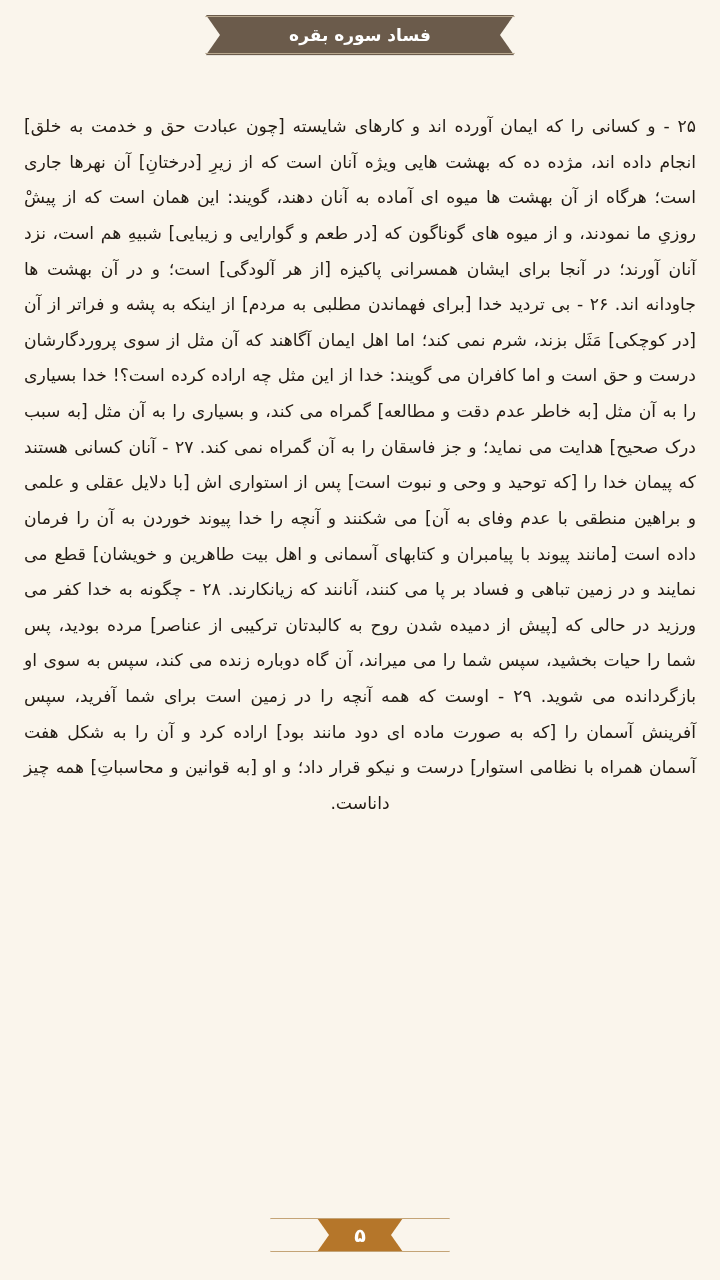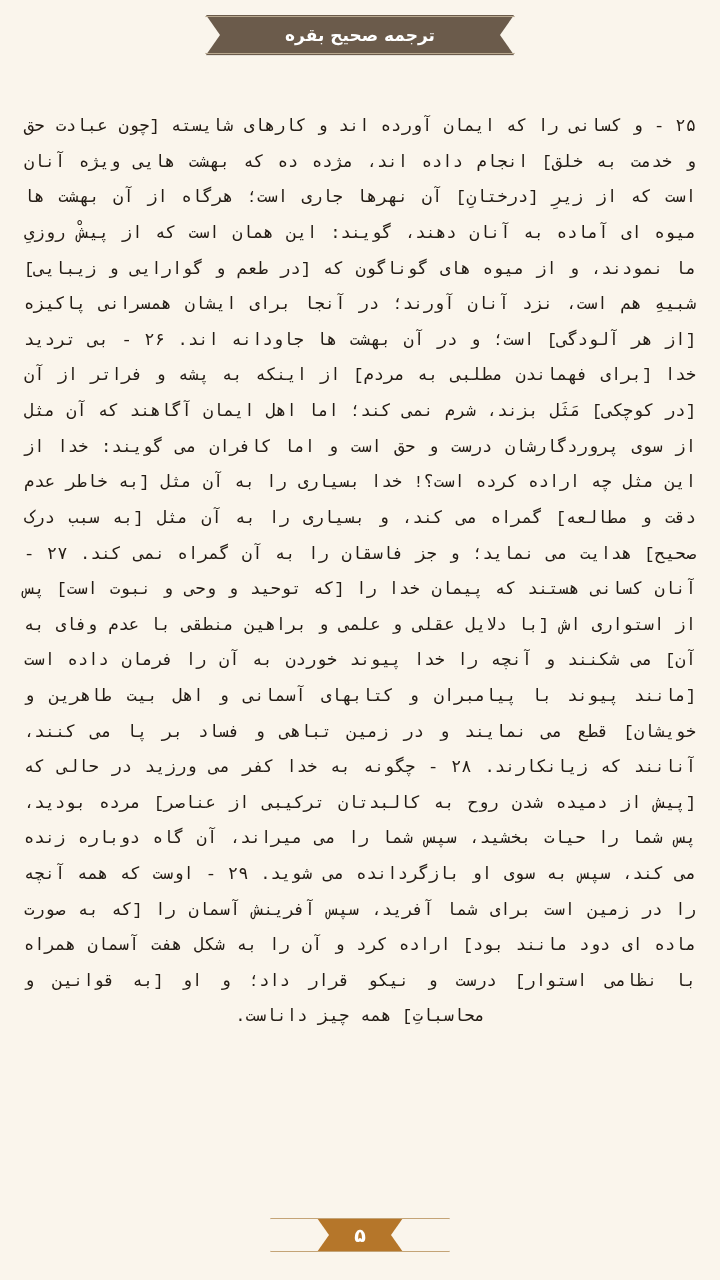--- a/index.html
+++ b/index.html
@@ -91,21 +91,20 @@
   .content {
     padding: 22px 24px 0 24px;
   }
   .page-text {
     color: #241c14;
     font-size: 17.2px;
     line-height: 2.07;
     text-align: justify;
     text-align-last: center;
     word-spacing: 0.5px;
-    font-family: Liberation Mono, monospace;
   }
 
   
   .footer {
     position: absolute;
     bottom: 28px;
     left: 0;
     right: 0;
     display: flex;
     align-items: center;
@@ -168,21 +167,21 @@
   .footer-rule::after {
     left: -1px;
     border-left: 12px solid #faf5ec;
   }
 </style>
 </head>
 <body>
 
 <div class="header">
   <div class="banner">
-    <span>ترجمه صحیح بقره</span>
+    <span>فساد سوره بقره</span>
   </div>
   <div class="banner-outline"></div>
 </div>
 
 <div class="content">
   <p class="page-text">۲۵ - و کسانی را که ایمان آورده اند و کارهای شایسته [چون عبادت حق و خدمت به خلق] انجام داده اند، مژده ده که بهشت هایی ویژه آنان است که از زیرِ [درختانِ] آن نهرها جاری است؛ هرگاه از آن بهشت ها میوه ای آماده به آنان دهند، گویند: این همان است که از پیشْ روزیِ ما نمودند، و از میوه های گوناگون که [در طعم و گوارایی و زیبایی] شبیهِ هم است، نزد آنان آورند؛ در آنجا برای ایشان همسرانی پاکیزه [از هر آلودگی] است؛ و در آن بهشت ها جاودانه اند. ۲۶ - بی تردید خدا [برای فهماندن مطلبی به مردم] از اینکه به پشه و فراتر از آن [در کوچکی] مَثَل بزند، شرم نمی کند؛ اما اهل ایمان آگاهند که آن مثل از سوی پروردگارشان درست و حق است و اما کافران می گویند: خدا از این مثل چه اراده کرده است؟! خدا بسیاری را به آن مثل [به خاطر عدم دقت و مطالعه] گمراه می کند، و بسیاری را به آن مثل [به سبب درک صحیح] هدایت می نماید؛ و جز فاسقان را به آن گمراه نمی کند. ۲۷ - آنان کسانی هستند که پیمان خدا را [که توحید و وحی و نبوت است] پس از استواری اش [با دلایل عقلی و علمی و براهین منطقی با عدم وفای به آن] می شکنند و آنچه را خدا پیوند خوردن به آن را فرمان داده است [مانند پیوند با پیامبران و کتابهای آسمانی و اهل بیت طاهرین و خویشان] قطع می نمایند و در زمین تباهی و فساد بر پا می کنند، آنانند که زیانکارند. ۲۸ - چگونه به خدا کفر می ورزید در حالی که [پیش از دمیده شدن روح به کالبدتان ترکیبی از عناصر] مرده بودید، پس شما را حیات بخشید، سپس شما را می میراند، آن گاه دوباره زنده می کند، سپس به سوی او بازگردانده می شوید. ۲۹ - اوست که همه آنچه را در زمین است برای شما آفرید، سپس آفرینش آسمان را [که به صورت ماده ای دود مانند بود] اراده کرد و آن را به شکل هفت آسمان همراه با نظامی استوار] درست و نیکو قرار داد؛ و او [به قوانین و محاسباتِ] همه چیز داناست.</p>
 </div>
 
 <div class="footer">
   <div class="page-badge">

